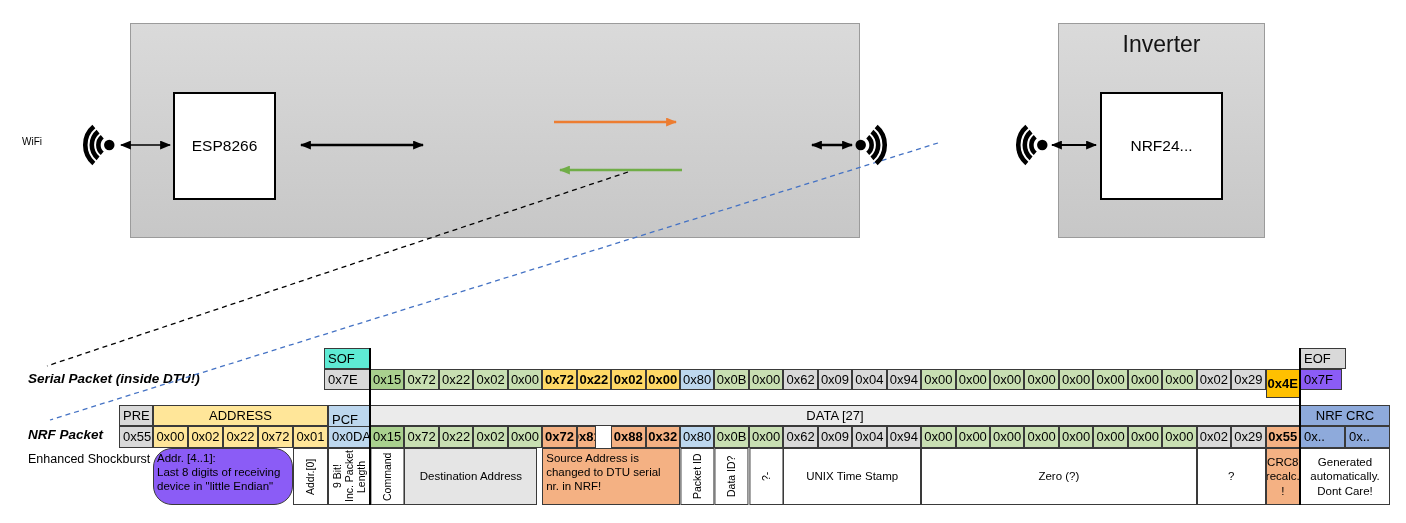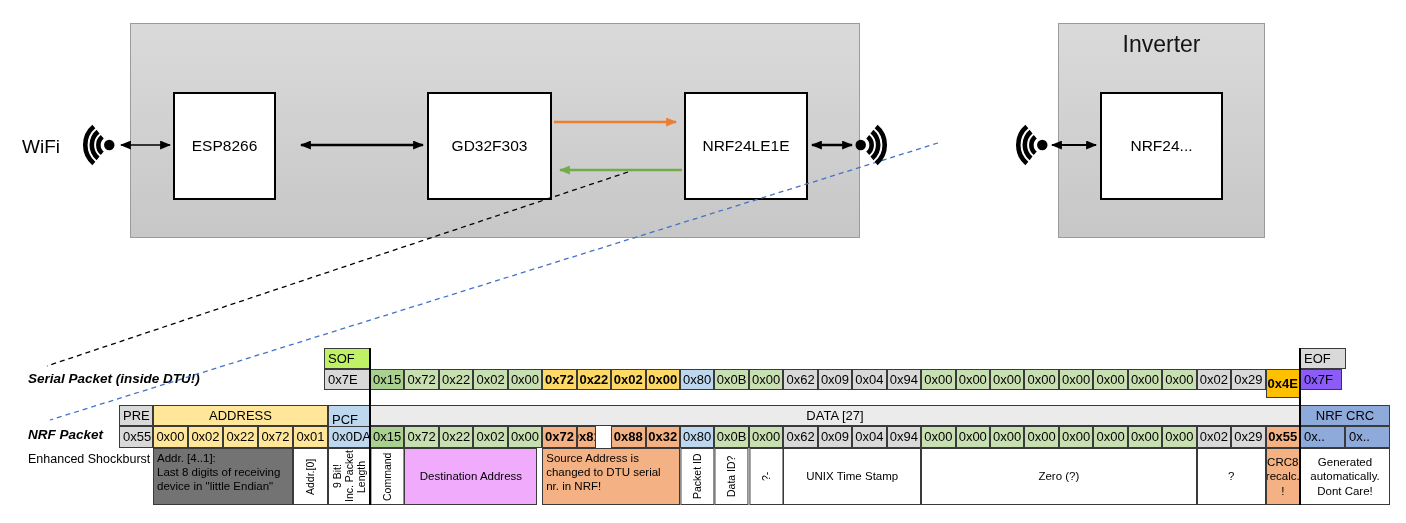--- a/index.html
+++ b/index.html
@@ -8,21 +8,21 @@
 
   .panel{position:absolute;background:linear-gradient(180deg,#dadada,#c7c7c7);
          border:1px solid #9b9b9b;box-sizing:border-box;}
   .panel-title{position:absolute;left:0;width:100%;text-align:center;top:8px;
          font-size:21px;color:#141414;}
   .comp{position:absolute;background:#fff;border:2px solid #000;box-sizing:border-box;
         display:flex;align-items:center;justify-content:center;font-size:15.5px;}
 
   .side-label{position:absolute;font-size:13.5px;font-weight:bold;font-style:italic;white-space:nowrap;}
   .plain-label{position:absolute;font-size:12.5px;white-space:nowrap;}
-  .wifi-label{position:absolute;font-size:19px;}
+  .wifi-label{position:absolute;font-size:10px;}
 
   .cell{position:absolute;box-sizing:border-box;border:1px solid #3a3a3a;background:#fff;
         display:flex;align-items:center;justify-content:center;font-size:13px;overflow:hidden;
         line-height:1.05;}
   .cell.left{justify-content:flex-start;padding-left:3px;}
   .annot{font-size:11.5px;line-height:1.22;white-space:pre-line;text-align:center;}
   .annot.aleft{justify-content:flex-start;align-items:flex-start;text-align:left;padding:2px 0 0 3px;}
   .annot.rot{writing-mode:vertical-rl;transform:rotate(180deg);font-size:10.5px;line-height:1.15;}
 
   .vline{position:absolute;width:2.5px;background:#000;}
@@ -31,26 +31,20 @@
 </style>
 </head>
 <body>
 
 <div class="stage">
 
   <div class="panel" style="left:130px;top:23px;width:730px;height:215px;"></div>
 
   <div class="comp" style="left:173px;top:92px;width:103px;height:108px;">
     <span>ESP8266</span>
-  </div>
-  <div class="comp" style="left:427px;top:92px;width:125px;height:108px;">
-    <span>GD32F303</span>
-  </div>
-  <div class="comp" style="left:684px;top:92px;width:124px;height:108px;">
-    <span>NRF24LE1E</span>
   </div>
 
   <div class="panel" style="left:1058px;top:23px;width:207px;height:215px;"></div>
   <div class="panel-title" style="left:1058px;top:31px;width:207px;position:absolute;text-align:center;font-size:23px;">Inverter</div>
   <div class="comp" style="left:1100px;top:92px;width:123px;height:108px;">
     <span>NRF24...</span>
   </div>
 
   <div class="wifi-label" style="left:22px;top:136px;">WiFi</div>
 
@@ -99,21 +93,21 @@
     <line x1="682" y1="170" x2="560" y2="170" stroke="#70AD47" stroke-width="2.6" marker-end="url(#mk-green)"></line>
     <line x1="628" y1="172" x2="47" y2="366" stroke="#000" stroke-width="1.3" stroke-dasharray="5 4"></line>
     <line x1="938" y1="143" x2="50" y2="420" stroke="#4472C4" stroke-width="1.3" stroke-dasharray="5 4"></line>
   </svg>
 
   <div class="side-label" style="left:28px;top:371px;">Serial Packet (inside DTU!)</div>
   <div class="side-label" style="left:28px;top:427px;">NRF Packet</div>
   <div class="plain-label" style="left:28px;top:452px;">Enhanced Shockburst</div>
 
   <div id="cells">
-      <div class="cell left" style="left: 324px; top: 348px; width: 46px; height: 21px; background: #bef264;">SOF</div>
+      <div class="cell left" style="left: 324px; top: 348px; width: 46px; height: 21px; background: #5eead4;">SOF</div>
       <div class="cell left" style="left: 324px; top: 369px; width: 46px; height: 21px; background: rgb(217, 217, 217);">0x7E</div>
       <div class="cell" style="left: 370px; top: 369px; width: 34.444px; height: 21px; background: rgb(169, 208, 142);">0x15</div>
       <div class="cell" style="left: 404.444px; top: 369px; width: 34.444px; height: 21px; background: rgb(200, 223, 178);">0x72</div>
       <div class="cell" style="left: 438.888px; top: 369px; width: 34.444px; height: 21px; background: rgb(200, 223, 178);">0x22</div>
       <div class="cell" style="left: 473.332px; top: 369px; width: 34.444px; height: 21px; background: rgb(200, 223, 178);">0x02</div>
       <div class="cell" style="left: 507.776px; top: 369px; width: 34.444px; height: 21px; background: rgb(200, 223, 178);">0x00</div>
       <div class="cell" style="left: 542.22px; top: 369px; width: 34.444px; height: 21px; background: rgb(255, 217, 102); font-weight: bold;">0x72</div>
       <div class="cell" style="left: 576.664px; top: 369px; width: 34.444px; height: 21px; background: rgb(255, 217, 102); font-weight: bold;">0x22</div>
       <div class="cell" style="left: 611.108px; top: 369px; width: 34.444px; height: 21px; background: rgb(255, 217, 102); font-weight: bold;">0x02</div>
       <div class="cell" style="left: 645.552px; top: 369px; width: 34.444px; height: 21px; background: rgb(255, 217, 102); font-weight: bold;">0x00</div>
@@ -171,29 +165,29 @@
       <div class="cell" style="left: 1024.44px; top: 426px; width: 34.444px; height: 22px; background: rgb(200, 223, 178);">0x00</div>
       <div class="cell" style="left: 1058.88px; top: 426px; width: 34.444px; height: 22px; background: rgb(200, 223, 178);">0x00</div>
       <div class="cell" style="left: 1093.32px; top: 426px; width: 34.444px; height: 22px; background: rgb(200, 223, 178);">0x00</div>
       <div class="cell" style="left: 1127.77px; top: 426px; width: 34.444px; height: 22px; background: rgb(200, 223, 178);">0x00</div>
       <div class="cell" style="left: 1162.21px; top: 426px; width: 34.444px; height: 22px; background: rgb(200, 223, 178);">0x00</div>
       <div class="cell" style="left: 1196.66px; top: 426px; width: 34.444px; height: 22px; background: rgb(217, 217, 217);">0x02</div>
       <div class="cell" style="left: 1231.1px; top: 426px; width: 34.444px; height: 22px; background: rgb(217, 217, 217);">0x29</div>
       <div class="cell" style="left: 1265.54px; top: 426px; width: 34.444px; height: 22px; background: rgb(244, 177, 131); font-weight: bold;">0x55</div>
       <div class="cell left" style="left: 1300px; top: 426px; width: 45px; height: 22px; background: rgb(142, 170, 219);">0x..</div>
       <div class="cell left" style="left: 1345px; top: 426px; width: 45px; height: 22px; background: rgb(142, 170, 219);">0x..</div>
-      <div class="cell annot aleft" style="left: 153px; top: 448px; width: 140px; height: 57px; background: #737373;">Addr. [4..1]:
+      <div class="cell annot aleft" style="left: 153px; top: 448px; width: 140px; height: 57px; background: #8b5cf6; border-radius: 19px;">Addr. [4..1]:
 Last 8 digits of receiving
 device in "little Endian"</div>
       <div class="cell annot rot" style="left: 293px; top: 448px; width: 35px; height: 57px; background: rgb(255, 255, 255);">Addr.[0]</div>
       <div class="cell annot rot" style="left: 328px; top: 448px; width: 42px; height: 57px; background: rgb(255, 255, 255);">9 Bit!
 Inc. Packet
 Length</div>
       <div class="cell annot rot" style="left: 370px; top: 448px; width: 34.444px; height: 57px; background: rgb(255, 255, 255);">Command</div>
-      <div class="cell annot" style="left: 404.444px; top: 448px; width: 133px; height: 57px; background: #f0abfc;">Destination Address</div>
+      <div class="cell annot" style="left: 404.444px; top: 448px; width: 133px; height: 57px; background: #e5e5e5;">Destination Address</div>
       <div class="cell annot aleft" style="left: 542.22px; top: 448px; width: 137.776px; height: 57px; background: rgb(244, 177, 131);">Source Address is
 changed to DTU serial
 nr. in NRF!</div>
       <div class="cell annot rot" style="left: 679.996px; top: 448px; width: 34.444px; height: 57px; background: rgb(255, 255, 255);">Packet ID</div>
       <div class="cell annot rot" style="left: 714.44px; top: 448px; width: 34.444px; height: 57px; background: rgb(255, 255, 255);">Data ID?</div>
       <div class="cell annot rot" style="left: 748.884px; top: 448px; width: 34.444px; height: 57px; background: rgb(255, 255, 255);">?-</div>
       <div class="cell annot" style="left: 783.328px; top: 448px; width: 137.776px; height: 57px; background: rgb(255, 255, 255);">UNIX Time Stamp</div>
       <div class="cell annot" style="left: 921.104px; top: 448px; width: 275.552px; height: 57px; background: rgb(255, 255, 255);">Zero (?)</div>
       <div class="cell annot" style="left: 1196.66px; top: 448px; width: 68.888px; height: 57px; background: rgb(255, 255, 255);">?</div>
       <div class="cell annot" style="left: 1265.54px; top: 448px; width: 34.444px; height: 57px; background: rgb(244, 177, 131);">CRC8

